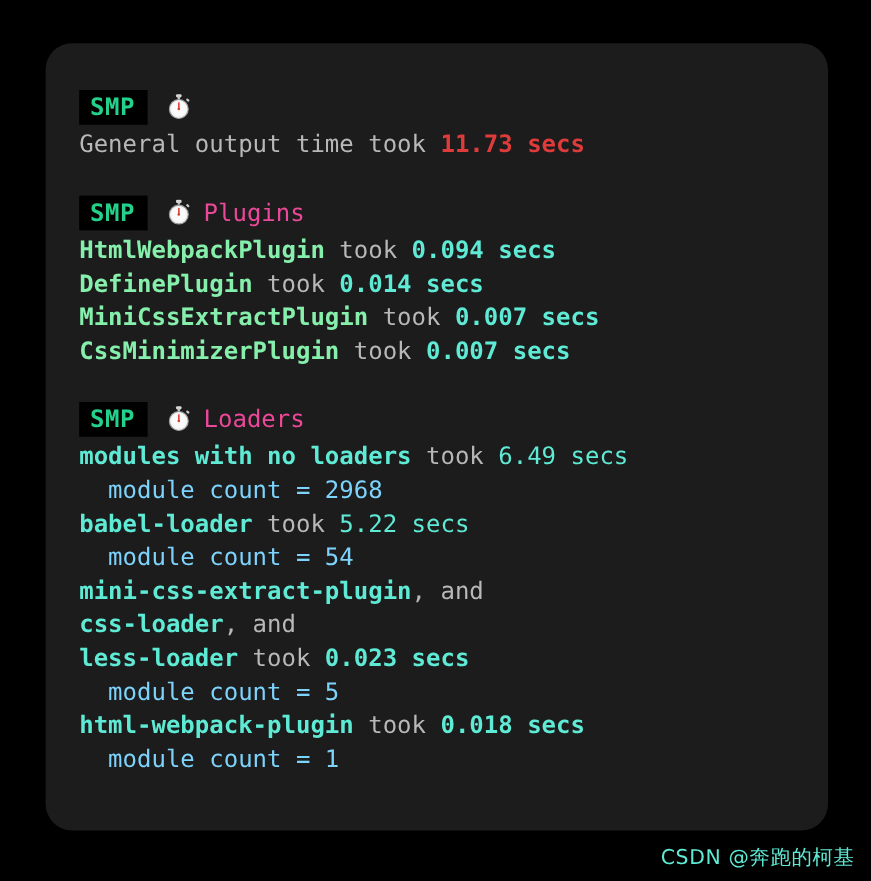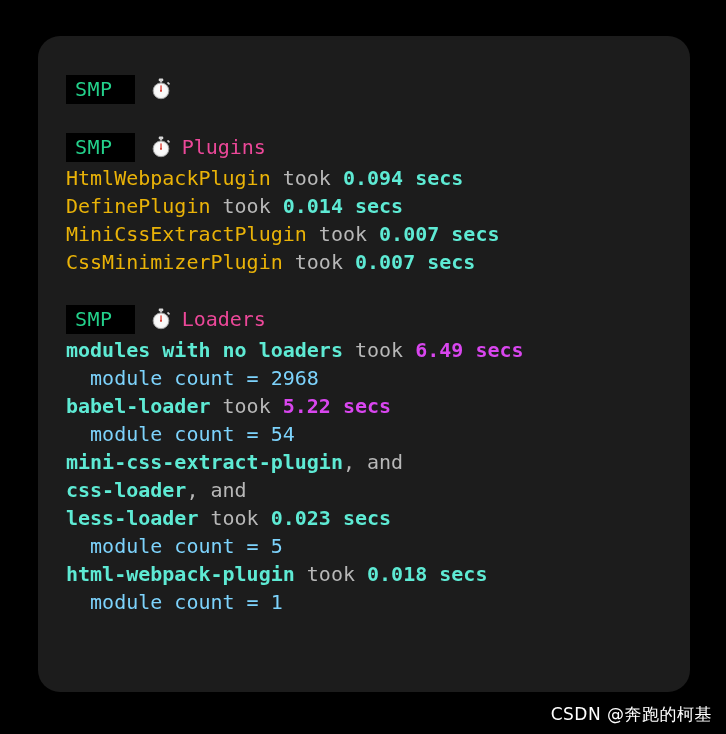--- a/index.html
+++ b/index.html
@@ -49,72 +49,72 @@
   .hdr {
     display: flex;
     align-items: center;
     height: 30px;
     margin-bottom: 2px;
   }
   .smp-badge {
     display: inline-block;
     background: #000000;
     color: #23d18b;
-    font-weight: normal;
+    font-weight: bold;
     font-size: 20px;
     line-height: 24px;
-    padding: 2px 22px 3px 9px;
+    padding: 2px 10px 3px 9px;
     letter-spacing: 0.5px;
   }
   .stopwatch {
     display: inline-block;
     width: 22px;
     height: 22px;
     margin-left: 15px;
     margin-right: 10px;
     position: relative;
     flex: 0 0 auto;
   }
   .hdr-title {
     color: #ec4899;
     font-size: 20px;
     font-weight: normal;
   }
 
   
-  .w      { color: #eab308; font-weight: normal; }      
+  .w      { color: #86efac; font-weight: bold; }      
   .plain  { color: #b8b8b8; font-weight: normal; }    
   .green  { color: #5eead4; font-weight: bold; }
-  .yellow { color: #d946ef; font-weight: bold; }
+  .yellow { color: #5eead4; font-weight: normal; }
   .red    { color: #e03b3b; font-weight: bold; }
   .indent { color: #7dd3fc; font-weight: normal; }
 
   #watermark {
     position: absolute;
     right: 14px;
     bottom: 8px;
-    color: #ffffff;
+    color: #5eead4;
     font-family: "DejaVu Sans", "Liberation Sans", sans-serif;
     font-size: 17px;
     letter-spacing: 0.5px;
   }
 </style>
 </head>
 <body>
 
 <div id="terminal-card">
   <div class="console" id="console-output"><div class="block"><div class="hdr"><span class="smp-badge">SMP</span><span class="stopwatch"><svg viewBox="0 0 24 24" width="22" height="22">
               <rect x="9.5" y="0.5" width="5" height="3" rx="1" fill="#d8d8d8"></rect>
               <rect x="11" y="2.5" width="2" height="2.5" fill="#c9c9c9"></rect>
               <circle cx="12" cy="14" r="8.6" fill="#f2f2f2" stroke="#9a9a9a" stroke-width="1"></circle>
               <circle cx="12" cy="14" r="6.6" fill="#fafafa"></circle>
               <rect x="11.3" y="7.8" width="1.5" height="6.6" rx="0.6" fill="#e0453c"></rect>
               <circle cx="12" cy="14" r="1.15" fill="#cf3b33"></circle>
               <rect x="18.6" y="4.9" width="3.2" height="2" rx="0.9" fill="#cdcdcd" transform="rotate(42 20.2 5.9)"></rect>
-            </svg></span></div></div><div class="block"><div class="hdr"><span class="smp-badge">SMP</span><span class="stopwatch"><svg viewBox="0 0 24 24" width="22" height="22">
+            </svg></span></div><div class="line"><span class="plain">General output time took </span><span class="red">11.73 secs</span></div></div><div class="block"><div class="hdr"><span class="smp-badge">SMP</span><span class="stopwatch"><svg viewBox="0 0 24 24" width="22" height="22">
               <rect x="9.5" y="0.5" width="5" height="3" rx="1" fill="#d8d8d8"></rect>
               <rect x="11" y="2.5" width="2" height="2.5" fill="#c9c9c9"></rect>
               <circle cx="12" cy="14" r="8.6" fill="#f2f2f2" stroke="#9a9a9a" stroke-width="1"></circle>
               <circle cx="12" cy="14" r="6.6" fill="#fafafa"></circle>
               <rect x="11.3" y="7.8" width="1.5" height="6.6" rx="0.6" fill="#e0453c"></rect>
               <circle cx="12" cy="14" r="1.15" fill="#cf3b33"></circle>
               <rect x="18.6" y="4.9" width="3.2" height="2" rx="0.9" fill="#cdcdcd" transform="rotate(42 20.2 5.9)"></rect>
             </svg></span><span class="hdr-title">Plugins</span></div><div class="line"><span class="w">HtmlWebpackPlugin</span><span class="plain"> took </span><span class="green">0.094 secs</span></div><div class="line"><span class="w">DefinePlugin</span><span class="plain"> took </span><span class="green">0.014 secs</span></div><div class="line"><span class="w">MiniCssExtractPlugin</span><span class="plain"> took </span><span class="green">0.007 secs</span></div><div class="line"><span class="w">CssMinimizerPlugin</span><span class="plain"> took </span><span class="green">0.007 secs</span></div></div><div class="block"><div class="hdr"><span class="smp-badge">SMP</span><span class="stopwatch"><svg viewBox="0 0 24 24" width="22" height="22">
               <rect x="9.5" y="0.5" width="5" height="3" rx="1" fill="#d8d8d8"></rect>
               <rect x="11" y="2.5" width="2" height="2.5" fill="#c9c9c9"></rect>

